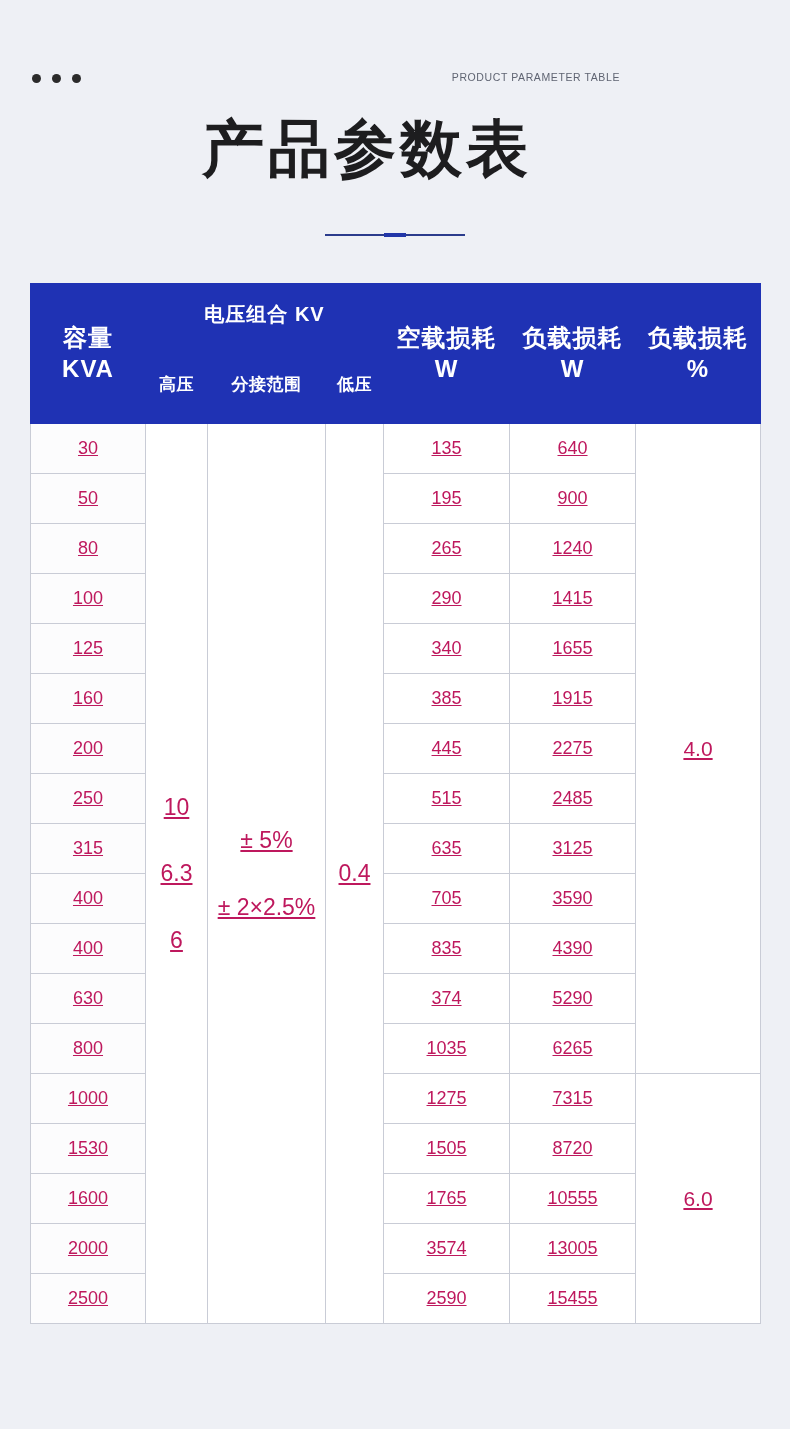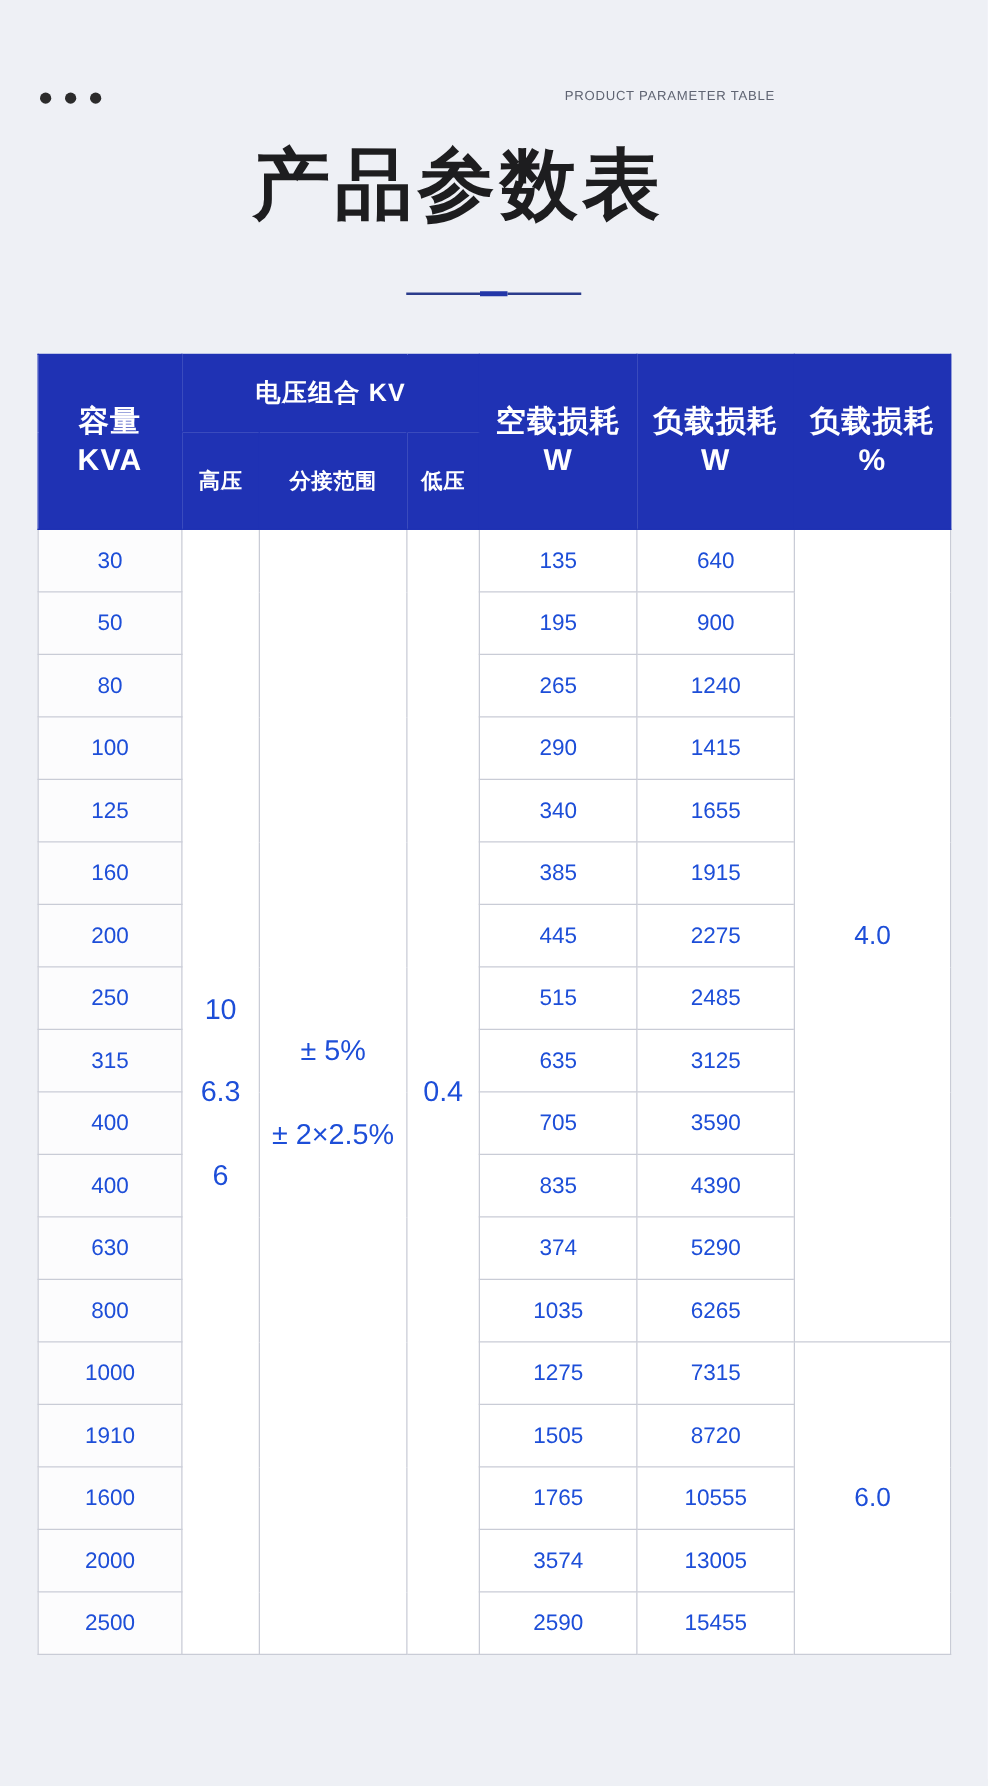--- a/index.html
+++ b/index.html
@@ -119,23 +119,24 @@
     font-size: 20px;
     height: 62px;
   }
   thead th.sub {
     font-size: 17px;
     height: 78px;
     letter-spacing: 0.5px;
   }
   tbody td {
     font-size: 18px;
-    color: #1d4ed8;
+    color: #be185d;
     background: #fff;
     height: 50px;
+    text-decoration: underline;
   }
   tbody td.cap {
     font-size: 18px;
     background: #fcfcfd;
   }
   tbody td.tall {
     font-size: 23px;
     line-height: 2.1;
     background: #fff;
   }
@@ -297,21 +298,21 @@
             <td>1035</td>
             <td>6265</td>
           </tr>
           <tr>
             <td class="cap">1000</td>
             <td>1275</td>
             <td>7315</td>
             <td class="imp" rowspan="6">6.0</td>
           </tr>
           <tr>
-            <td class="cap">1910</td>
+            <td class="cap">1530</td>
             <td>1505</td>
             <td>8720</td>
           </tr>
           <tr>
             <td class="cap">1600</td>
             <td>1765</td>
             <td>10555</td>
           </tr>
           <tr>
             <td class="cap">2000</td>

